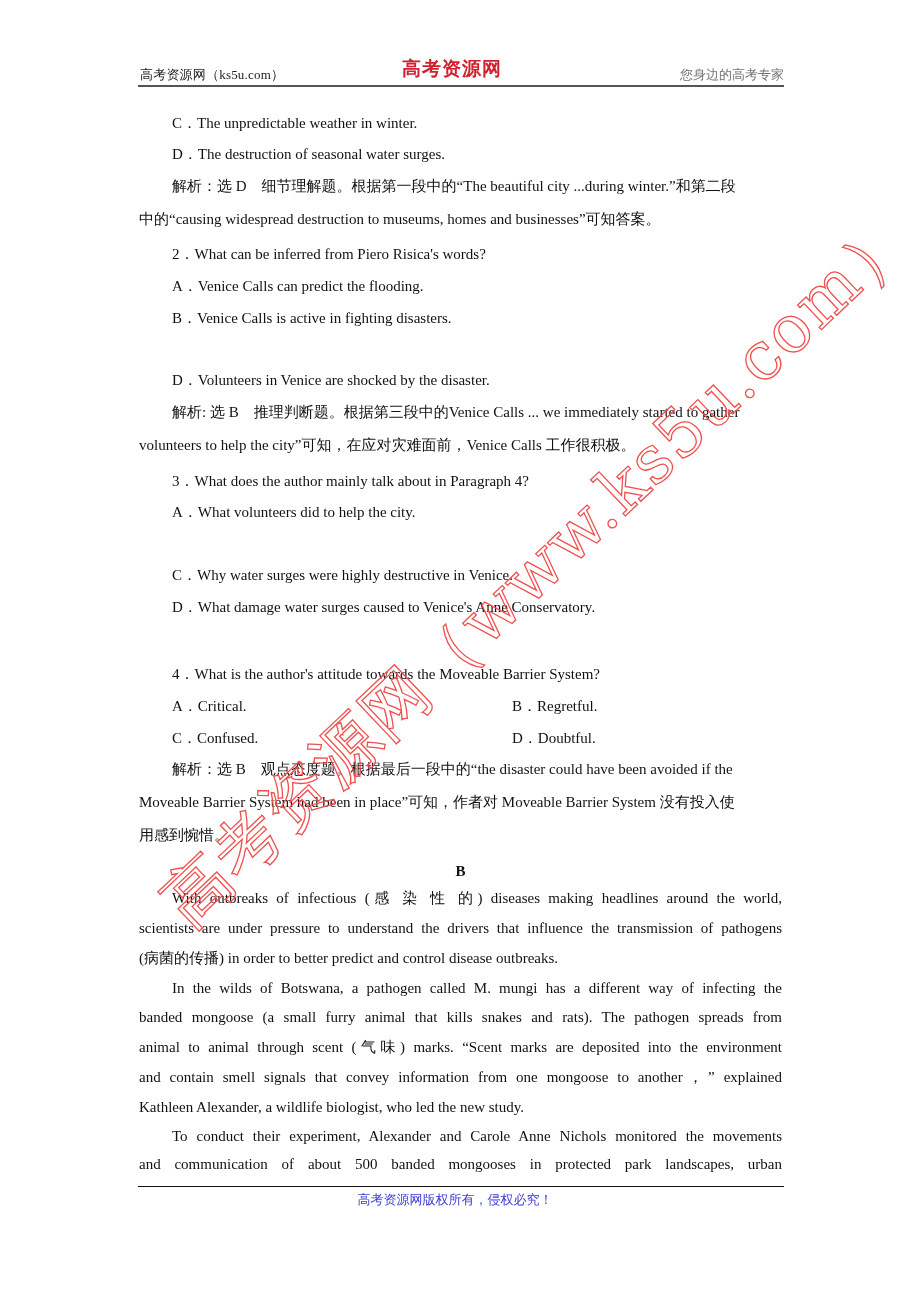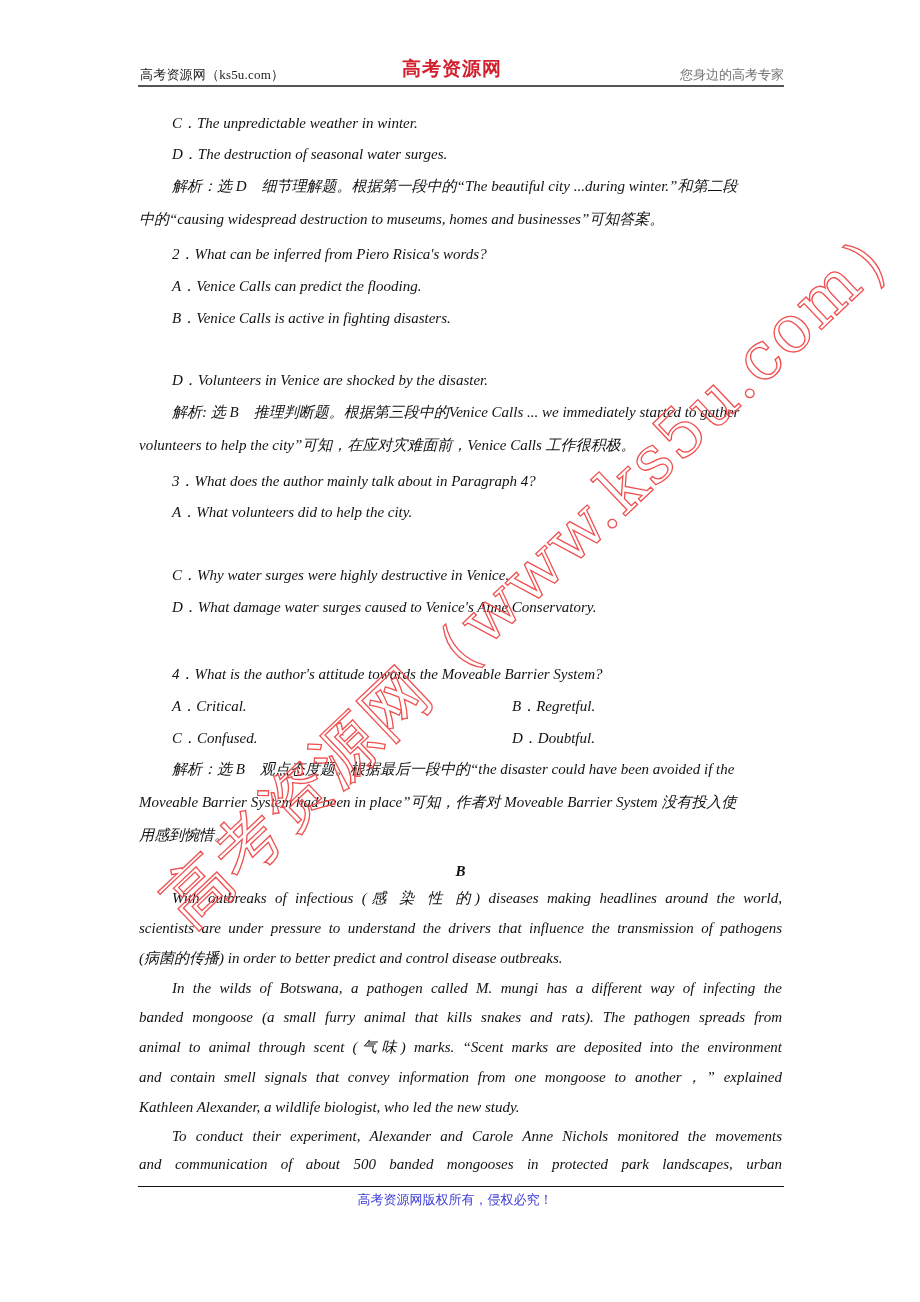--- a/index.html
+++ b/index.html
@@ -8,21 +8,21 @@
   .page { position: absolute; left: 0; top: 0; width: 920px; height: 1302px; }
 
   .header { position: absolute; left: 138px; top: 56px; width: 646px; height: 30px; }
   .hdr-left { position: absolute; left: 2px; top: 10px; font-size: 13px; color: #222; letter-spacing: 0.2px; }
   .hdr-logo { position: absolute; left: 264px; top: 0px; font-size: 19px; font-weight: bold; color: #d2202f;
               letter-spacing: 1px; font-family: "DejaVu Serif", serif; }
   .hdr-right { position: absolute; right: 0px; top: 10px; font-size: 13px; color: #737373; }
   .hdr-rule { position: absolute; left: 138px; top: 85px; width: 646px; height: 0;
               border-top: 2px solid #555; }
 
-  .line { position: absolute; font-size: 15px; white-space: nowrap; line-height: 18px; font-style: italic; }
+  .line { position: absolute; font-size: 15px; white-space: nowrap; line-height: 18px; }
   .ind { left: 172px; }
   .full { left: 139px; }
   .col2 { left: 500px; margin-left: 12px; }
   .just { left: 139px; width: 643px; text-align: justify; text-align-last: justify; white-space: normal; }
   .just-ind { left: 172px; width: 610px; text-align: justify; text-align-last: justify; white-space: normal; }
   .center-b { left: 139px; width: 643px; text-align: center; font-weight: bold; }
 
   .foot-rule { position: absolute; left: 138px; top: 1186px; width: 646px; height: 0;
                border-top: 1.5px solid #111; }
   .footer { position: absolute; left: 132px; top: 1191px; width: 646px; text-align: center;

